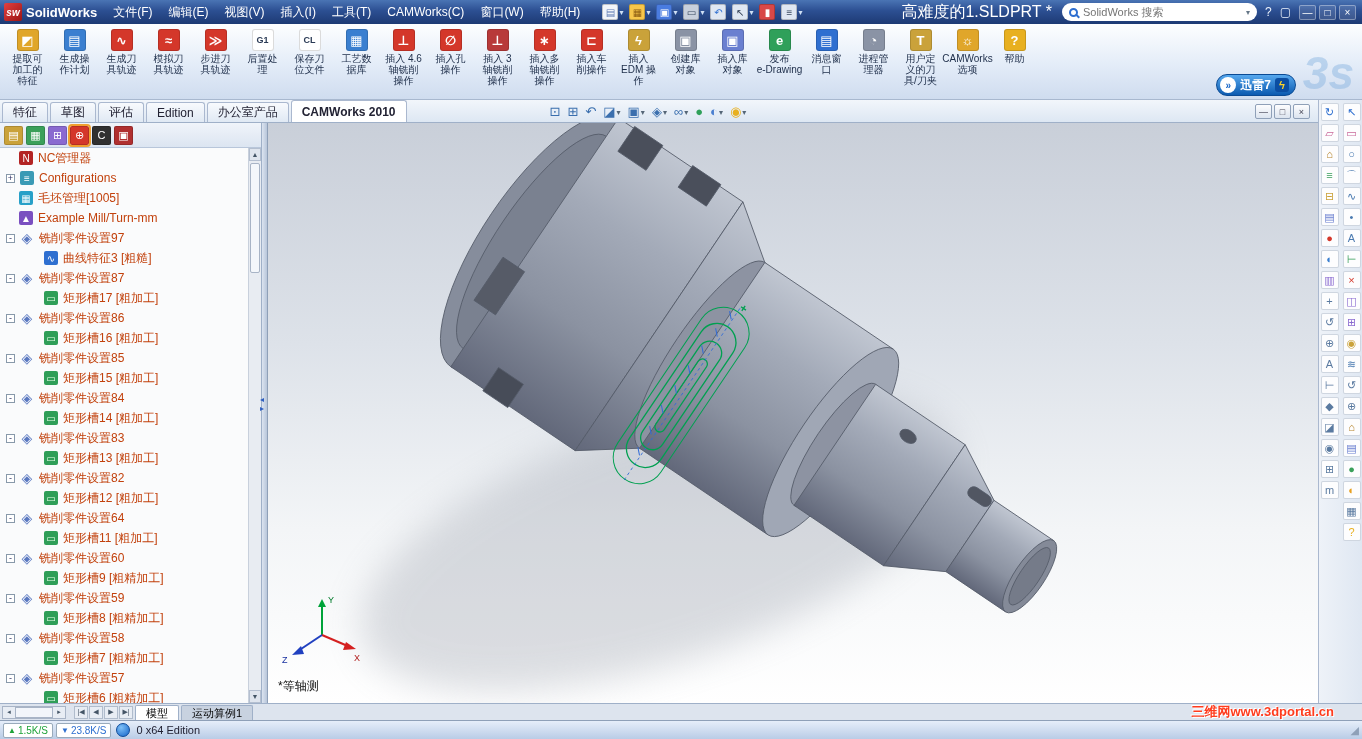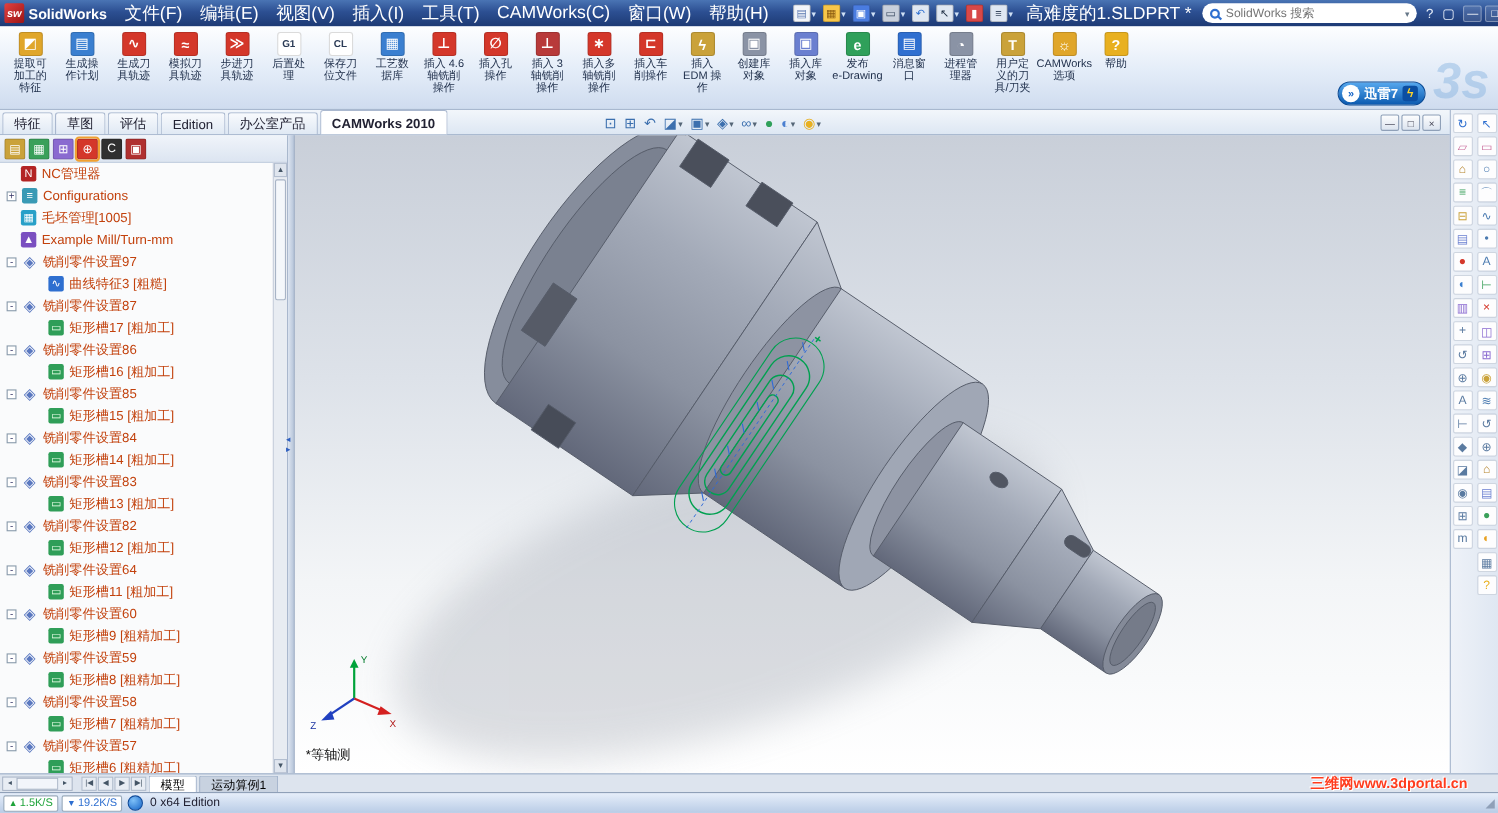--- a/index.html
+++ b/index.html
@@ -7,21 +7,21 @@
   #app{position:relative;width:1362px;height:739px;font-size:12px;overflow:hidden;}
 
   
   #titlebar{position:absolute;top:0;left:0;right:0;height:24px;display:flex;align-items:center;padding:0 4px;
     background:linear-gradient(180deg,#4a74b4 0%,#2c4f92 45%,#1d3a74 100%);}
   .sw-logo{display:flex;align-items:center;gap:4px;margin-right:8px;}
   .sw-logo-box{width:18px;height:18px;background:linear-gradient(135deg,#e24040,#9c1515);border-radius:2px;
     color:#fff;font-weight:bold;font-size:10px;display:flex;align-items:center;justify-content:center;font-style:italic;}
   .sw-logo-text{font-weight:bold;font-size:13px;color:#fff;}
   #menubar{display:flex;align-items:center;}
-  .menu-item{padding:3px 8px;color:#fff;font-size:16px;cursor:default;white-space:nowrap;}
+  .menu-item{padding:3px 8px;color:#fff;font-size:12px;cursor:default;white-space:nowrap;}
   .qbar{display:flex;align-items:center;margin-left:12px;gap:2px;}
   .qbtn{display:flex;align-items:center;padding:1px 2px;border-radius:2px;}
   .qico{width:16px;height:16px;border-radius:2px;display:flex;align-items:center;justify-content:center;font-size:10px;border:1px solid rgba(0,0,0,.2);}
   .qdd{color:#cfe0f5;font-size:8px;margin-left:1px;}
   .doc-title{margin-left:auto;color:#fff;font-size:16px;padding:0 10px;white-space:nowrap;}
   .search-box{display:flex;align-items:center;background:#fff;border-radius:10px;height:18px;padding:0 7px;width:195px;flex:none;}
   .search-mag{width:9px;height:9px;border:2px solid #2e6fd0;border-radius:50%;position:relative;flex:none;margin-right:5px;}
   .search-mag::after{content:"";position:absolute;width:5px;height:2px;background:#2e6fd0;transform:rotate(45deg);right:-4px;bottom:-2px;}
   .search-box input{border:none;outline:none;font-size:11px;flex:1;color:#444;background:transparent;min-width:0;}
   .search-dd{color:#678;font-size:8px;}
@@ -706,20 +706,20 @@
     <div id="viewport-watermark">三维网www.3dportal.cn</div>
   </div>
 
   <div id="statusbar">
     <div class="speed">
       <span class="sp-up">▲</span>
       <span class="sp-val-up">1.5K/S</span>
     </div>
     <div class="speed">
       <span class="sp-down">▼</span>
-      <span class="sp-val-down">19.2K/S</span>
+      <span class="sp-val-down">23.8K/S</span>
     </div>
     <div class="thunder-dot"></div>
     <div id="edition">0 x64 Edition</div>
     <div class="grip">◢</div>
   </div>
 
 </div>
 
 </body></html>

